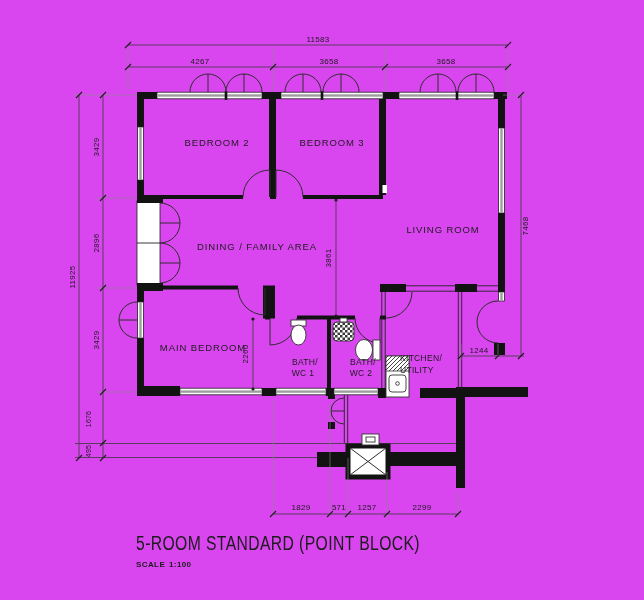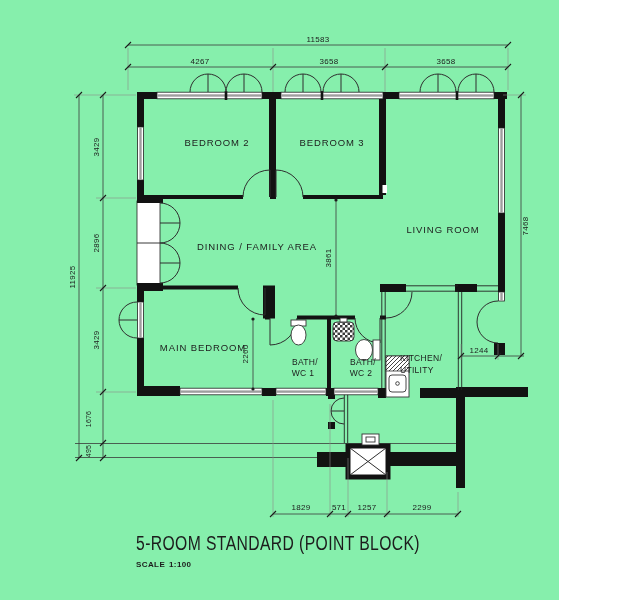--- a/index.html
+++ b/index.html
@@ -1,16 +1,16 @@
 <!DOCTYPE html>
 <html><head>
 <meta charset="utf-8">
 <style>
   html,body{margin:0;padding:0;background:#ffffff;}
-  .page{position:relative;width:559px;height:600px;background:#86efac;overflow:hidden;text-decoration:underline;}
+  .page{position:relative;width:644px;height:600px;background:#d946ef;overflow:hidden;text-decoration:underline;}
   svg text{font-family:"Liberation Sans",sans-serif;fill:#1c1c1c;}
   .dim{font-size:8px;letter-spacing:.3px;}
   .dim-sm{font-size:7px;letter-spacing:.2px;}
   .room{font-size:9.5px;letter-spacing:.9px;}
   .room-sm{font-size:8.5px;letter-spacing:.3px;}
   .title-text{font-size:20px;letter-spacing:.5px;}
   .scale-text{font-size:8px;font-weight:bold;letter-spacing:.4px;}
   .w{fill:#121212;}
   .ln{stroke:#2e2e2e;stroke-width:1;fill:none;}
   .dl{stroke:#3a3a3a;stroke-width:.8;fill:none;}

